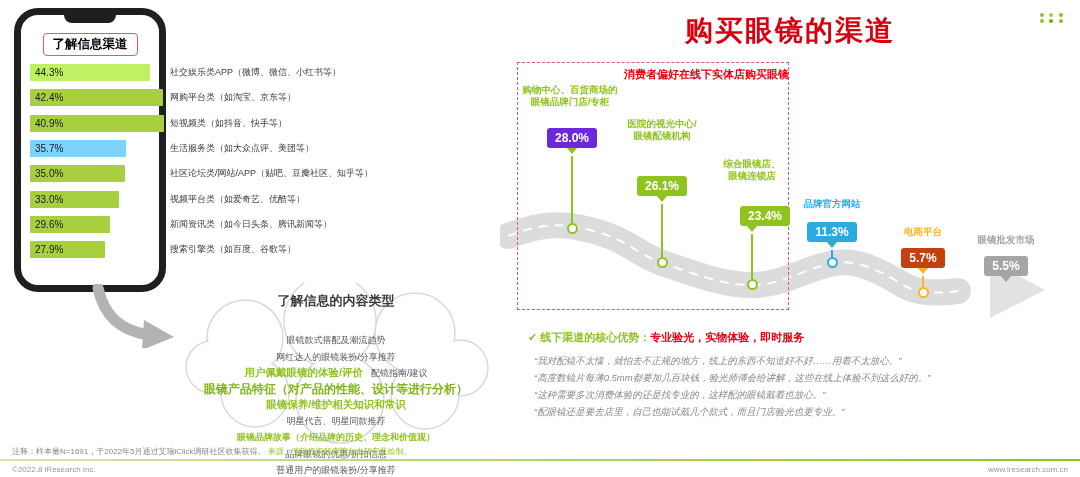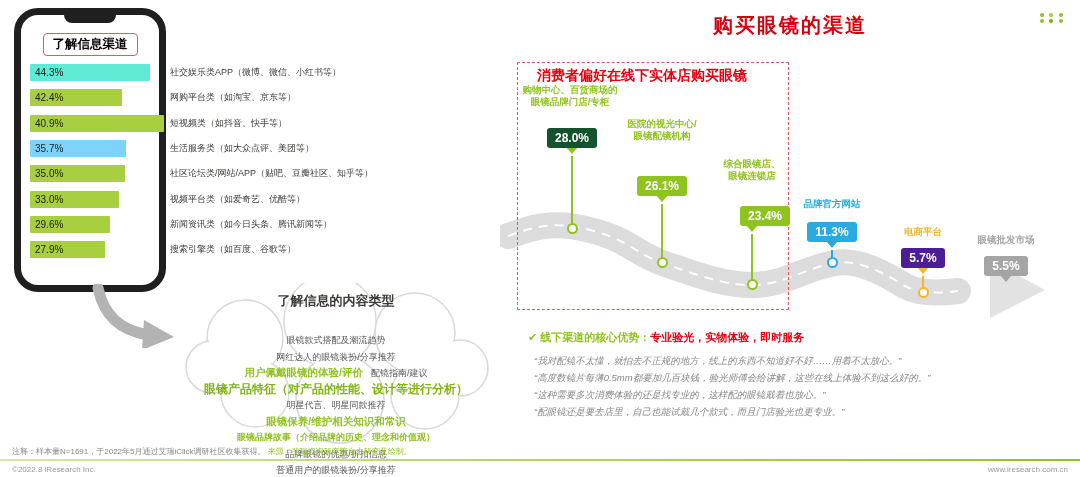--- a/index.html
+++ b/index.html
@@ -27,26 +27,26 @@
   .cloud-text{position:absolute;left:182px;top:292px;width:308px;text-align:center;}
   .cloud-title{font-size:13px;font-weight:bold;color:#3e3a39;margin-bottom:21px;}
   .cloud-row{line-height:13.5px;white-space:nowrap;}
   .cl-s{font-size:9px;color:#595757;margin:0 4px;}
   .cl-gsm{font-size:9px;font-weight:bold;color:#8fc31f;margin:0 12px;}
   .cl-gmd{font-size:10.5px;font-weight:bold;color:#8fc31f;margin:0 4px;}
   .cl-glg{font-size:12px;font-weight:bold;color:#7fb413;margin:0 4px;}
 
   
   .main-title{position:absolute;left:520px;top:12px;width:540px;text-align:center;
-              font-size:20px;font-weight:bold;color:#d7000f;letter-spacing:2px;}
+              font-size:28px;font-weight:bold;color:#d7000f;letter-spacing:2px;}
   .road-svg{position:absolute;left:500px;top:190px;}
   .dashed-box{position:absolute;left:517px;top:62px;width:272px;height:248px;
               border:1.5px dashed #e95464;box-sizing:border-box;}
-  .dashed-caption{position:absolute;left:537px;top:67px;width:272px;text-align:left;
-                  font-size:14px;font-weight:bold;color:#e60012;}
+  .dashed-caption{position:absolute;left:517px;top:67px;width:272px;text-align:right;
+                  font-size:11px;font-weight:bold;color:#e60012;}
   .pin-label{position:absolute;font-size:9.5px;font-weight:bold;line-height:12px;
              text-align:center;white-space:pre-line;}
   .pin-wrap{position:absolute;width:64px;text-align:center;}
   .pin-box{display:inline-block;padding:3px 8px;border-radius:3px;color:#fff;
            font-size:12px;font-weight:bold;white-space:nowrap;}
   .pin-tri{width:0;height:0;border:6px solid transparent;border-top:7px solid;margin:-1px auto 0;}
   .pin-stem{position:absolute;width:1.5px;}
   .road-dot{position:absolute;width:11px;height:11px;border-radius:50%;background:#fff;
             border:2.5px solid;box-sizing:border-box;}
 
@@ -80,26 +80,26 @@
       <i></i>
       <i></i>
   </div>
 
   <div class="phone">
     <div class="phone-notch"></div>
     <div class="phone-title">了解信息渠道</div>
   </div>
   <div class="phone-bars">
       <div class="bar-row">
-        <div class="bar" style="width: 119.61px; background: #5eead4;">
+        <div class="bar" style="width: 119.61px; background: #bef264;">
           <span class="bar-val">44.3%</span>
         </div>
       </div>
       <div class="bar-row">
-        <div class="bar" style="width: 92px; background: rgb(168, 207, 63);">
+        <div class="bar" style="width: 133px; background: rgb(168, 207, 63);">
           <span class="bar-val">42.4%</span>
         </div>
       </div>
       <div class="bar-row">
         <div class="bar" style="width: 134px; background: rgb(168, 207, 63);">
           <span class="bar-val">40.9%</span>
         </div>
       </div>
       <div class="bar-row">
         <div class="bar" style="width: 96.39px; background: #7dd3fc;">
@@ -165,22 +165,22 @@
         <circle cx="32" cy="84" r="24.5"></circle>
     </g>
   </svg>
   <div class="cloud-text">
     <div class="cloud-title">了解信息的内容类型</div>
     <div>
         <div class="cloud-row"><span class="cl-s">眼镜款式搭配及潮流趋势</span></div>
         <div class="cloud-row"><span class="cl-s">网红达人的眼镜装扮/分享推荐</span></div>
         <div class="cloud-row"><span class="cl-gmd">用户佩戴眼镜的体验/评价</span><span class="cl-s">配镜指南/建议</span></div>
         <div class="cloud-row"><span class="cl-glg">眼镜产品特征（对产品的性能、设计等进行分析）</span></div>
+        <div class="cloud-row"><span class="cl-gmd">眼镜保养/维护相关知识和常识</span></div>
         <div class="cloud-row"><span class="cl-s">明星代言、明星同款推荐</span></div>
-        <div class="cloud-row"><span class="cl-gmd">眼镜保养/维护相关知识和常识</span></div>
         <div class="cloud-row"><span class="cl-gsm">眼镜品牌故事（介绍品牌的历史、理念和价值观）</span></div>
         <div class="cloud-row"><span class="cl-s">品牌眼镜的优惠/折扣信息</span></div>
         <div class="cloud-row"><span class="cl-s">普通用户的眼镜装扮/分享推荐</span></div>
       </div>
   </div>
 
   <div class="main-title">购买眼镜的渠道</div>
 
   <svg class="road-svg" width="560" height="135" viewBox="0 0 560 135">
     <path d="M 8 46 C 40 34 60 32 90 40 C 130 50 135 64 165 74 C 195 84 225 96 255 95 C 285 94 305 78 335 73 C 360 69 385 84 405 96 C 418 103 435 104 458 101" fill="none" stroke="#dcdcdc" stroke-width="26" stroke-linecap="round"></path>
@@ -189,39 +189,39 @@
   </svg>
 
   <div class="dashed-box"></div>
   <div class="dashed-caption">消费者偏好在线下实体店购买眼镜</div>
 
   <div>
       <div class="pin-label" style="left: 505px; top: 84px; width: 130px; color: rgb(143, 195, 31);">购物中心、百货商场的
 眼镜品牌门店/专柜</div>
       <div class="pin-stem" style="left: 571.25px; top: 156px; height: 68px; background: rgb(143, 195, 31);"></div>
       <div class="road-dot" style="left: 566.5px; top: 222.5px; border-color: rgb(143, 195, 31);"></div>
-      <div class="pin-wrap" style="left: 540px; top: 128px;"><div class="pin-box" style="background: #14532d;">28.0%</div><div class="pin-tri" style="border-top-color: rgb(143, 195, 31);"></div></div>
+      <div class="pin-wrap" style="left: 540px; top: 128px;"><div class="pin-box" style="background: #6d28d9;">28.0%</div><div class="pin-tri" style="border-top-color: rgb(143, 195, 31);"></div></div>
       <div class="pin-label" style="left: 612px; top: 118px; width: 100px; color: rgb(143, 195, 31);">医院的视光中心/
 眼镜配镜机构</div>
       <div class="pin-stem" style="left: 661.25px; top: 204px; height: 54px; background: rgb(143, 195, 31);"></div>
       <div class="road-dot" style="left: 656.5px; top: 256.5px; border-color: rgb(143, 195, 31);"></div>
       <div class="pin-wrap" style="left: 630px; top: 176px;"><div class="pin-box" style="background: rgb(143, 195, 31);">26.1%</div><div class="pin-tri" style="border-top-color: rgb(143, 195, 31);"></div></div>
       <div class="pin-label" style="left: 704px; top: 158px; width: 96px; color: rgb(143, 195, 31);">综合眼镜店、
 眼镜连锁店</div>
       <div class="pin-stem" style="left: 751.25px; top: 234px; height: 46px; background: rgb(143, 195, 31);"></div>
       <div class="road-dot" style="left: 746.5px; top: 278.5px; border-color: rgb(143, 195, 31);"></div>
       <div class="pin-wrap" style="left: 720px; top: 206px;"><div class="pin-box" style="background: rgb(143, 195, 31); margin-left: 20px;">23.4%</div><div class="pin-tri" style="border-top-color: rgb(143, 195, 31);"></div></div>
       <div class="pin-label" style="left: 789px; top: 198px; width: 86px; color: rgb(41, 171, 226);">品牌官方网站</div>
       <div class="pin-stem" style="left: 831.25px; top: 250px; height: 8px; background: rgb(41, 171, 226);"></div>
       <div class="road-dot" style="left: 826.5px; top: 256.5px; border-color: rgb(41, 171, 226);"></div>
       <div class="pin-wrap" style="left: 800px; top: 222px;"><div class="pin-box" style="background: rgb(41, 171, 226);">11.3%</div><div class="pin-tri" style="border-top-color: rgb(41, 171, 226);"></div></div>
       <div class="pin-label" style="left: 893px; top: 226px; width: 60px; color: rgb(247, 181, 44);">电商平台</div>
       <div class="pin-stem" style="left: 922.25px; top: 276px; height: 12px; background: rgb(247, 181, 44);"></div>
       <div class="road-dot" style="left: 917.5px; top: 286.5px; border-color: rgb(247, 181, 44);"></div>
-      <div class="pin-wrap" style="left: 891px; top: 248px;"><div class="pin-box" style="background: #4c1d95;">5.7%</div><div class="pin-tri" style="border-top-color: rgb(247, 181, 44);"></div></div>
+      <div class="pin-wrap" style="left: 891px; top: 248px;"><div class="pin-box" style="background: #c2410c;">5.7%</div><div class="pin-tri" style="border-top-color: rgb(247, 181, 44);"></div></div>
       <div class="pin-label" style="left: 958px; top: 234px; width: 96px; color: rgb(165, 165, 165);">眼镜批发市场</div>
       <div class="pin-wrap" style="left: 974px; top: 256px;"><div class="pin-box" style="background: rgb(165, 165, 165);">5.5%</div><div class="pin-tri" style="border-top-color: rgb(165, 165, 165);"></div></div>
     </div>
 
   <div class="adv-line"><span style="color: rgb(143, 195, 31);">✔ 线下渠道的核心优势：</span><span style="color: rgb(230, 0, 18);">专业验光，</span><span style="color: rgb(230, 0, 18);">实物体验，</span><span style="color: rgb(230, 0, 18);">即时服务</span></div>
 
   <div class="quotes">
       <div class="quote">“我对配镜不太懂，就怕去不正规的地方，线上的东西不知道好不好……用着不太放心。”</div>
       <div class="quote">“高度数镜片每薄0.5mm都要加几百块钱，验光师傅会给讲解，这些在线上体验不到这么好的。”</div>
       <div class="quote">“这种需要多次消费体验的还是找专业的，这样配的眼镜戴着也放心。”</div>

